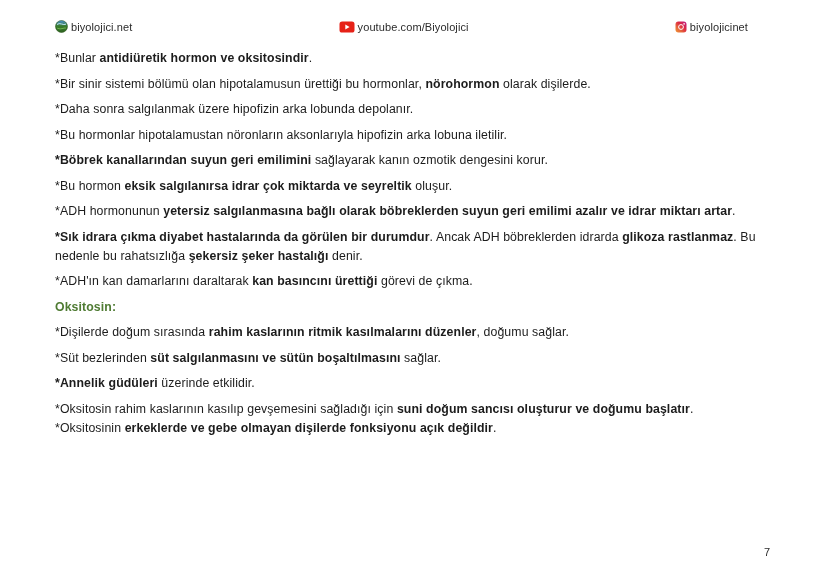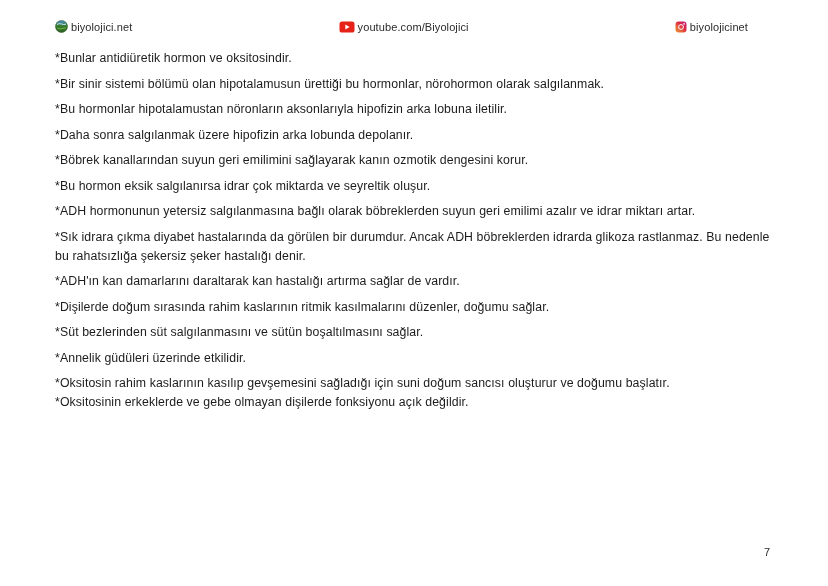--- a/index.html
+++ b/index.html
@@ -43,21 +43,21 @@
   .doc-body p{
     font-size:12.3px;
     line-height:19px;
     margin:0 0 6.5px 0;
     letter-spacing:.1px;
   }
   .doc-body p.heading{
     color:var(--green);
     font-weight:700;
   }
-  .doc-body .bold{font-weight:400;}
+  .doc-body .bold{font-weight:700;}
   
   .doc-body p:last-child{margin-top:-6.5px;}
   .page-number{
     position:absolute;
     right:58px;
     bottom:28px;
     font-size:11px;
     color:#2b2b2b;
   }
 </style>
@@ -113,28 +113,29 @@
           <circle cx="9.1" cy="2.9" r="0.8" fill="#ffffff"></circle>
         </svg>
       </span>
       <span>biyolojicinet</span>
     </div>
 
   </div>
 
   <div class="doc-body">
       <p class="para"><span>*Bunlar </span><span class="bold">antidiüretik hormon ve oksitosindir</span><span>.</span></p>
-      <p class="para"><span>*Bir sinir sistemi bölümü olan hipotalamusun ürettiği bu hormonlar, </span><span class="bold">nörohormon</span><span> olarak salgılanmak.</span></p>
+      <p class="para"><span>*Bir sinir sistemi bölümü olan hipotalamusun ürettiği bu hormonlar, </span><span class="bold">nörohormon</span><span> olarak dişilerde.</span></p>
+      <p class="para"><span>*Daha sonra salgılanmak üzere hipofizin arka lobunda depolanır.</span></p>
       <p class="para"><span>*Bu hormonlar hipotalamustan nöronların aksonlarıyla hipofizin arka lobuna iletilir.</span></p>
-      <p class="para"><span>*Daha sonra salgılanmak üzere hipofizin arka lobunda depolanır.</span></p>
       <p class="para"><span class="bold">*Böbrek kanallarından suyun geri emilimini</span><span> sağlayarak kanın ozmotik dengesini korur.</span></p>
       <p class="para"><span>*Bu hormon </span><span class="bold">eksik salgılanırsa idrar çok miktarda ve seyreltik</span><span> oluşur.</span></p>
       <p class="para"><span>*ADH hormonunun </span><span class="bold">yetersiz salgılanmasına bağlı olarak böbreklerden suyun geri emilimi azalır ve idrar miktarı artar</span><span>.</span></p>
       <p class="para"><span class="bold">*Sık idrara çıkma diyabet hastalarında da görülen bir durumdur</span><span>. Ancak ADH böbreklerden idrarda </span><span class="bold">glikoza rastlanmaz</span><span>. Bu nedenle bu rahatsızlığa </span><span class="bold">şekersiz şeker hastalığı</span><span> denir.</span></p>
-      <p class="para"><span>*ADH'ın kan damarlarını daraltarak </span><span class="bold">kan hastalığı artırma</span><span> sağlar de vardır.</span></p>
+      <p class="para"><span>*ADH'ın kan damarlarını daraltarak </span><span class="bold">kan basıncını ürettiği</span><span> görevi de çıkma.</span></p>
+      <p class="heading"><span class="bold">Oksitosin:</span></p>
       <p class="para"><span>*Dişilerde doğum sırasında </span><span class="bold">rahim kaslarının ritmik kasılmalarını düzenler</span><span>, doğumu sağlar.</span></p>
       <p class="para"><span>*Süt bezlerinden </span><span class="bold">süt salgılanmasını ve sütün boşaltılmasını</span><span> sağlar.</span></p>
       <p class="para"><span class="bold">*Annelik güdüleri</span><span> üzerinde etkilidir.</span></p>
       <p class="para"><span>*Oksitosin rahim kaslarının kasılıp gevşemesini sağladığı için </span><span class="bold">suni doğum sancısı oluşturur ve doğumu başlatır</span><span>.</span></p>
       <p class="para"><span>*Oksitosinin </span><span class="bold">erkeklerde ve gebe olmayan dişilerde fonksiyonu açık değildir</span><span>.</span></p>
     </div>
 
   <div class="page-number">7</div>
 
 </div>

